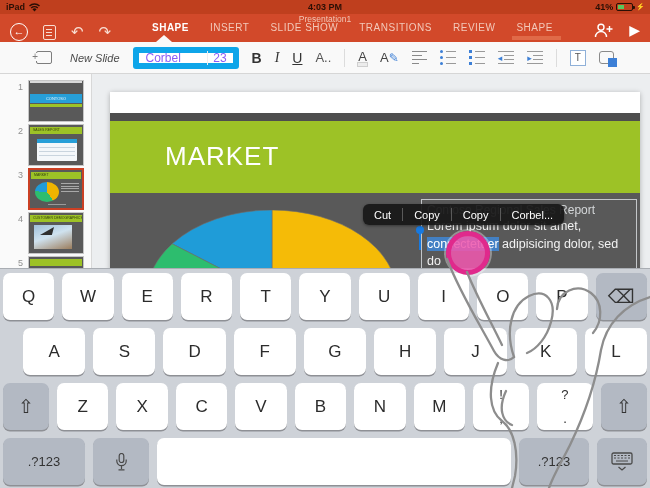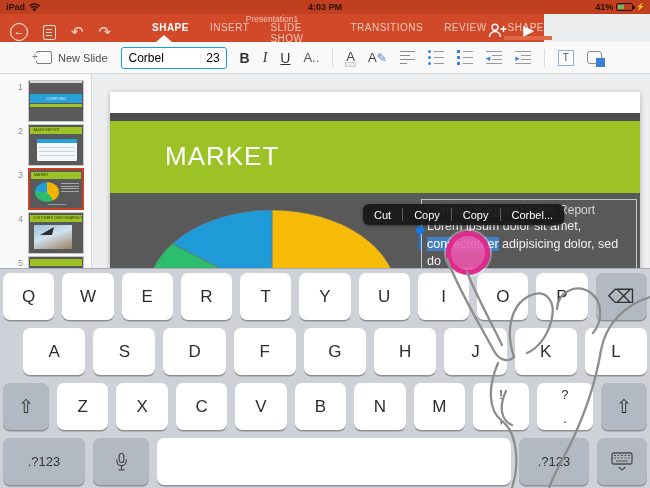--- a/index.html
+++ b/index.html
@@ -11,42 +11,42 @@
   .statusbar { position:absolute; left:0; top:0; width:650px; height:14px; background:#bf3f1e; color:#2b0f05; font-size:9px; font-weight:bold; }
   .statusbar .left { position:absolute; left:6px; top:2px; display:flex; align-items:center; gap:4px; }
   .statusbar .center { position:absolute; left:0; right:0; top:2px; text-align:center; }
   .statusbar .right { position:absolute; right:5px; top:2px; display:flex; align-items:center; gap:3px; }
   .battery { position:relative; width:17px; height:8px; border:1px solid #2b0f05; border-radius:2px; }
   .battery .fill { position:absolute; left:1px; top:1px; bottom:1px; width:6px; background:#58c75c; }
   .battery .tip { position:absolute; right:-3px; top:2px; width:2px; height:3px; background:#2b0f05; border-radius:0 1px 1px 0; }
   .bolt { font-size:7px; }
 
   
-  .ribbon { position:absolute; left:0; top:14px; width:544px; height:28px; background:#d2492a; }
+  .ribbon { position:absolute; left:0; top:14px; width:650px; height:28px; background:#d2492a; }
   .doc-title { position:absolute; left:0; right:0; top:0; text-align:center; font-size:8.5px; color:#f2c6b6; }
   .ribbon-left { position:absolute; left:10px; top:9px; display:flex; align-items:center; gap:15px; }
   .circle-btn { width:18px; height:18px; border:1.5px solid #fff; border-radius:50%; color:#fff; font-size:11px; line-height:15px; text-align:center; }
   .file-ic { width:13px; height:15px; border:1.5px solid #f8ddd2; border-radius:2px; position:relative; }
   .file-ic:after { content:""; position:absolute; left:2px; top:3px; width:6px; height:1.5px; background:#f8ddd2; box-shadow:0 3px 0 #f8ddd2, 0 6px 0 #f8ddd2; }
   .undo-redo { color:#f8ddd2; font-size:15px; line-height:16px; }
   .tabs { position:absolute; left:152px; top:8px; display:flex; gap:21px; align-items:flex-start; }
   .tab { position:relative; color:#f3c9ba; font-size:10px; letter-spacing:.5px; padding-bottom:9px; }
   .tab.active { color:#fff; font-weight:bold; }
   .tab.contextual:after { content:""; position:absolute; left:-4px; right:-8px; bottom:2px; height:4px; background:#e06a48; }
   .home-notch { position:absolute; left:156px; bottom:0; width:0; height:0; border-left:8px solid transparent; border-right:8px solid transparent; border-bottom:7px solid #f9f9f9; }
   .ribbon-right { position:absolute; right:10px; top:8px; display:flex; align-items:center; gap:16px; }
   .play-ic { color:#fff; font-size:14px; line-height:16px; }
 
   
   .toolbar { position:absolute; left:0; top:42px; width:650px; height:32px; background:#f9f9f9; border-bottom:1px solid #d6d6d6; display:flex; align-items:center; padding-left:36px; gap:13px; }
   .tb-sep { width:1px; height:18px; background:#dcdcdc; }
-  .newslide { display:flex; align-items:center; gap:6px; color:#4a4a4a; font-size:11px; }
+  .newslide { display:flex; align-items:center; gap:18px; color:#4a4a4a; font-size:11px;font-style:italic; }
   .newslide-ic { position:relative; width:16px; height:13px; border:1.5px solid #7d7d7d; border-radius:2px; }
   .newslide-ic:before { content:"+"; position:absolute; left:-5px; top:1px; font-size:10px; color:#7d7d7d; background:#f9f9f9; line-height:8px; }
-  .fontbox { display:flex; align-items:center; width:106px; height:22px; background:#fff; border:1px solid #0ea5e9; border-radius:3px; font-size:12px; color:#000000; }
+  .fontbox { display:flex; align-items:center; width:106px; height:22px; background:#fff; border:6px solid #0ea5e9; border-radius:3px; font-size:12px; color:#8b5cf6; }
   .fontbox .fname { flex:1; padding-left:7px; }
   .fontbox .fsize { width:26px; text-align:center; border-left:1px solid #eee; }
   .fmt { font-size:14px; color:#333; }
   .fmt.b { font-weight:bold; }
   .fmt.i { font-style:italic; font-family:"Liberation Serif", serif; }
   .fmt.u { text-decoration:underline; }
   .fmt.more { font-size:13px; color:#555; }
   .fontcolor { position:relative; font-size:13px; color:#444; padding-bottom:3px; }
   .fontcolor:after { content:""; position:absolute; left:-1px; right:-1px; bottom:0; height:3px; background:#ececec; border:0.5px solid #cfcfcf; }
   .highlight { font-size:13px; color:#444; }

